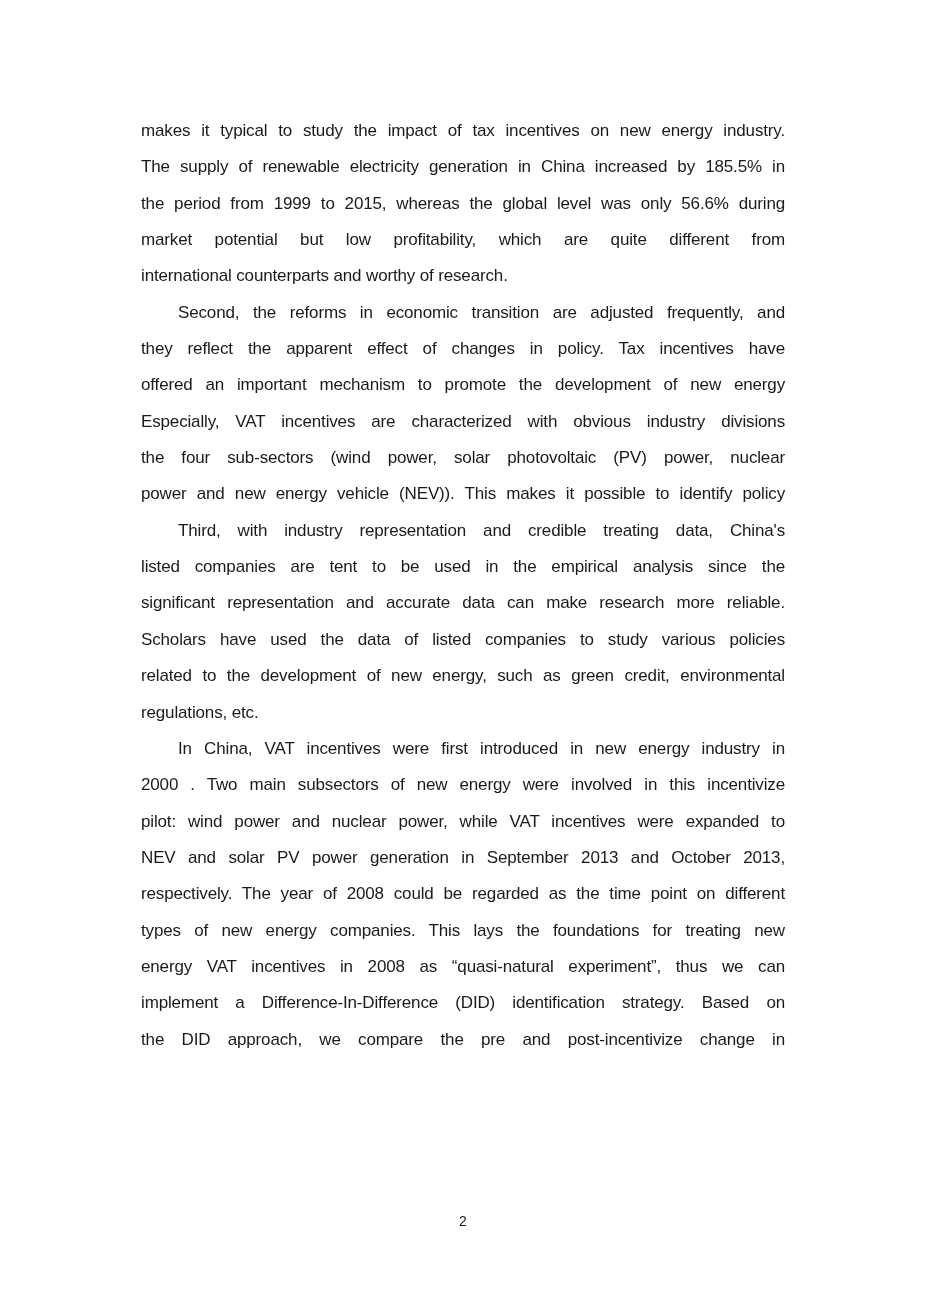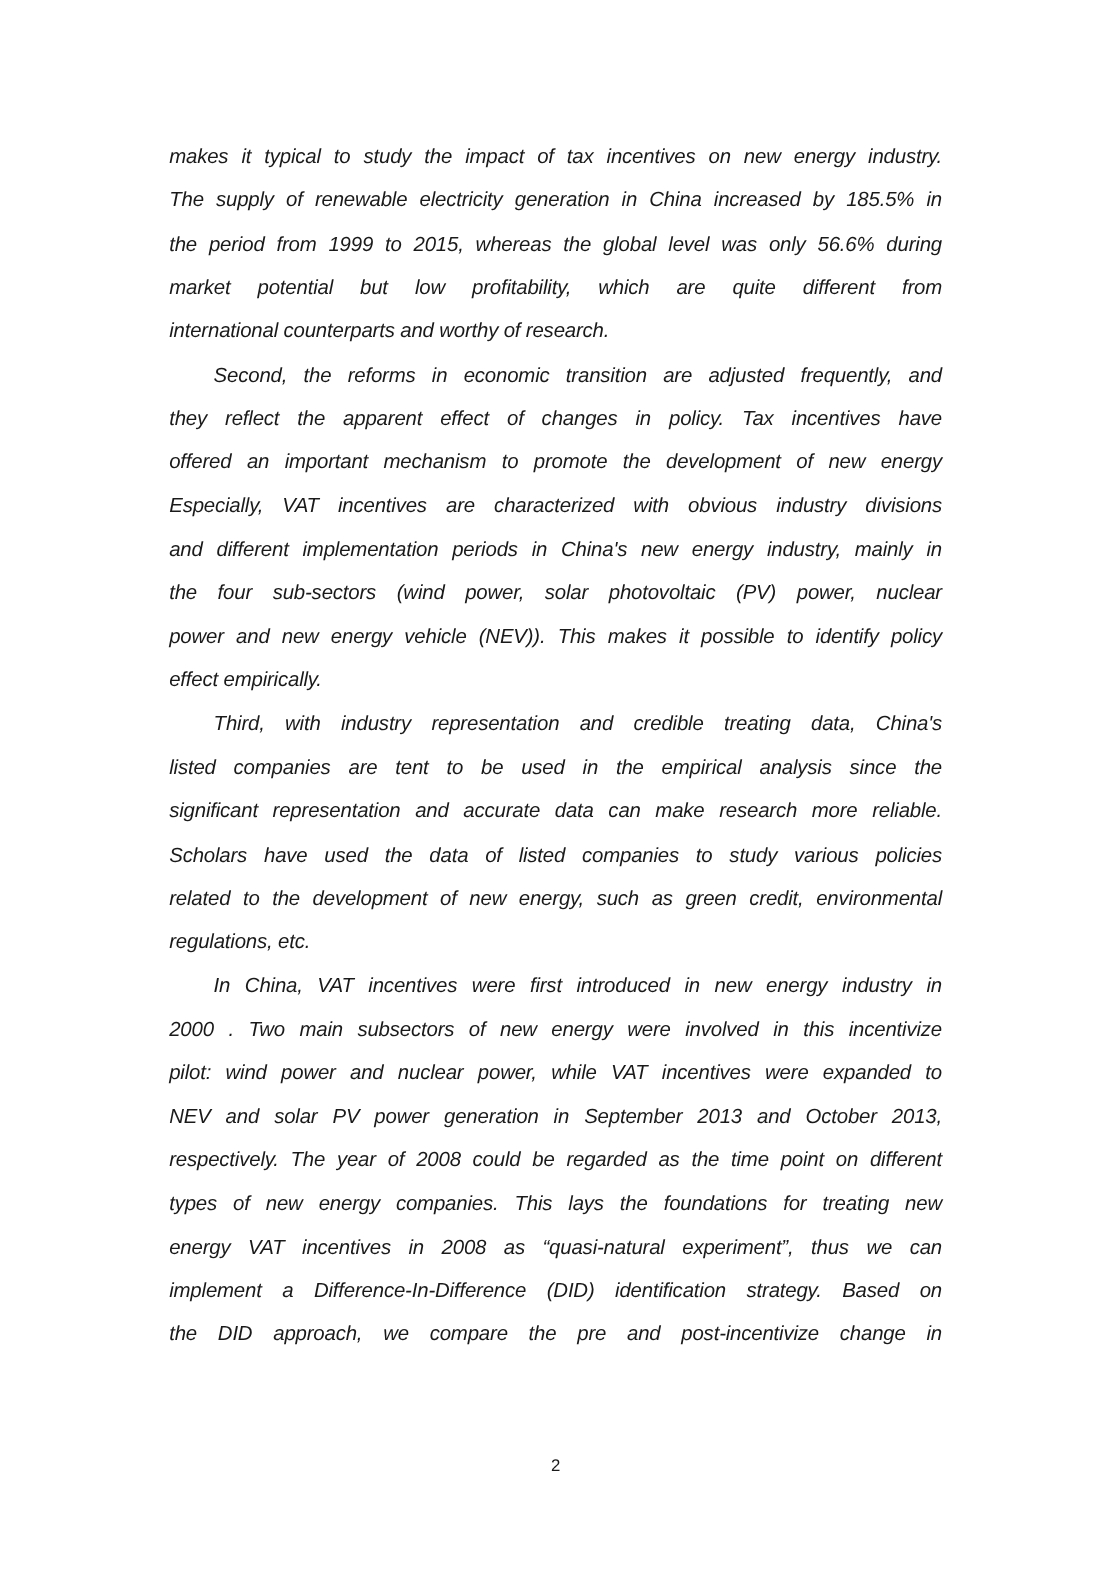--- a/index.html
+++ b/index.html
@@ -10,21 +10,20 @@
     display: block;
     height: 36.35px;
     line-height: 36.35px;
     font-family: "Liberation Sans", sans-serif;
     font-size: 17px;
     color: #1a1a1a;
     white-space: nowrap;
     text-align: justify;
     text-align-last: justify;
     letter-spacing: -0.15px;
-    font-style: italic;
   }
   .line.last { text-align-last: left; }
   .line.indent { padding-left: 37px; }
   .page-number {
     position: absolute; left: 0; width: 926px; top: 1213px;
     text-align: center;
     font-family: "Liberation Sans", sans-serif;
     font-size: 14px; color: #1a1a1a;
   }
 </style>
@@ -38,24 +37,22 @@
       <span class="line">The supply of renewable electricity generation in China increased by 185.5% in</span>
       <span class="line">the period from 1999 to 2015, whereas the global level was only 56.6% during</span>
       <span class="line">market potential but low profitability, which are quite different from</span>
       <span class="line last">international counterparts and worthy of research.</span>
     </div>
     <div>
       <span class="line indent">Second, the reforms in economic transition are adjusted frequently, and</span>
       <span class="line">they reflect the apparent effect of changes in policy. Tax incentives have</span>
       <span class="line">offered an important mechanism to promote the development of new energy</span>
       <span class="line">Especially, VAT incentives are characterized with obvious industry divisions</span>
-      <span class="line">and different implementation periods in China's new energy industry, mainly in</span>
       <span class="line">the four sub-sectors (wind power, solar photovoltaic (PV) power, nuclear</span>
       <span class="line">power and new energy vehicle (NEV)). This makes it possible to identify policy</span>
-      <span class="line last">effect empirically.</span>
     </div>
     <div>
       <span class="line indent">Third, with industry representation and credible treating data, China's</span>
       <span class="line">listed companies are tent to be used in the empirical analysis since the</span>
       <span class="line">significant representation and accurate data can make research more reliable.</span>
       <span class="line">Scholars have used the data of listed companies to study various policies</span>
       <span class="line">related to the development of new energy, such as green credit, environmental</span>
       <span class="line last">regulations, etc.</span>
     </div>
     <div>

